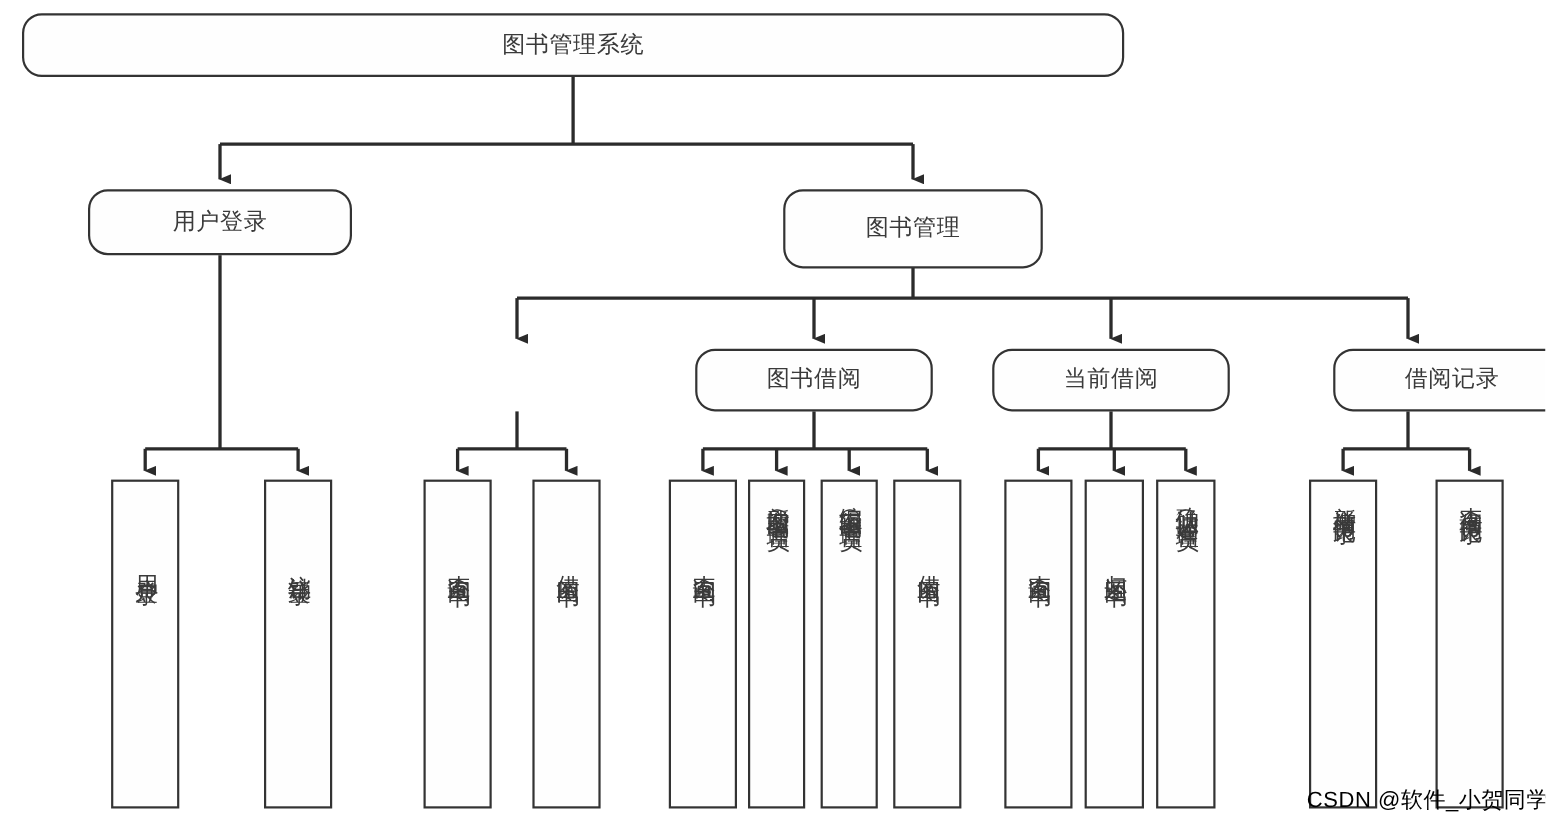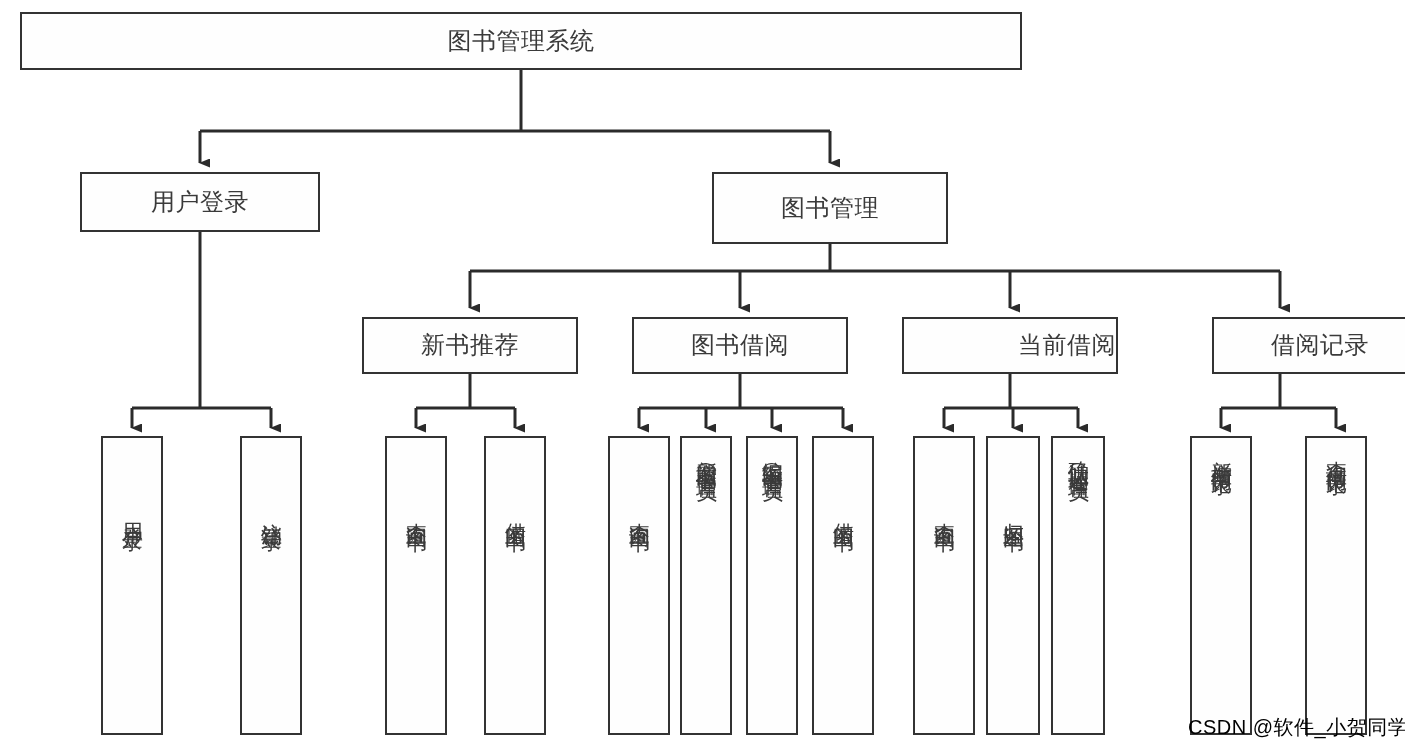--- a/index.html
+++ b/index.html
@@ -30,22 +30,23 @@
     box-sizing: border-box;
     background: #fefefe;
     border: 2px solid #333333;
     display: flex;
     align-items: center;
     justify-content: center;
     color: #3a3a3a;
     line-height: 1.18;
   }
   .node.h {
-    font-size: 24px;
+    font-size: 21px;
     letter-spacing: 0.5px;
+    border-radius: 18px;
   }
   .node.v {
     font-size: 21px;
     align-items: flex-start;
     padding-top: 6px;
   }
   .node.v .vtext {
     writing-mode: vertical-rl;
     text-orientation: upright;
     letter-spacing: 3px;
@@ -124,27 +125,24 @@
     <span>图书管理系统</span>
   </div>
 
   <div class="node h" style="left:80px; top:172px; width:240px; height:60px;">
     <span>用户登录</span>
   </div>
   <div class="node h" style="left:712px; top:172px; width:236px; height:72px;">
     <span>图书管理</span>
   </div>
 
-  <div class="node h" style="left:362px; top:317px; width:216px; height:57px;">
-    <span>新书推荐</span>
-  </div>
   <div class="node h" style="left:632px; top:317px; width:216px; height:57px;">
     <span>图书借阅</span>
   </div>
-  <div class="node h" style="left:902px; top:317px; width:216px; height:57px;justify-content:flex-end;">
+  <div class="node h" style="left:902px; top:317px; width:216px; height:57px;">
     <span>当前借阅</span>
   </div>
   <div class="node h" style="left:1172px; top:317px; width:216px; height:57px;margin-left:40px;">
     <span>借阅记录</span>
   </div>
 
   <div class="node v mid" style="left:101px; top:436px; width:62px; height:299px;">
     <span class="vtext">用户登录</span>
   </div>
   <div class="node v mid" style="left:240px; top:436px; width:62px; height:299px;">

